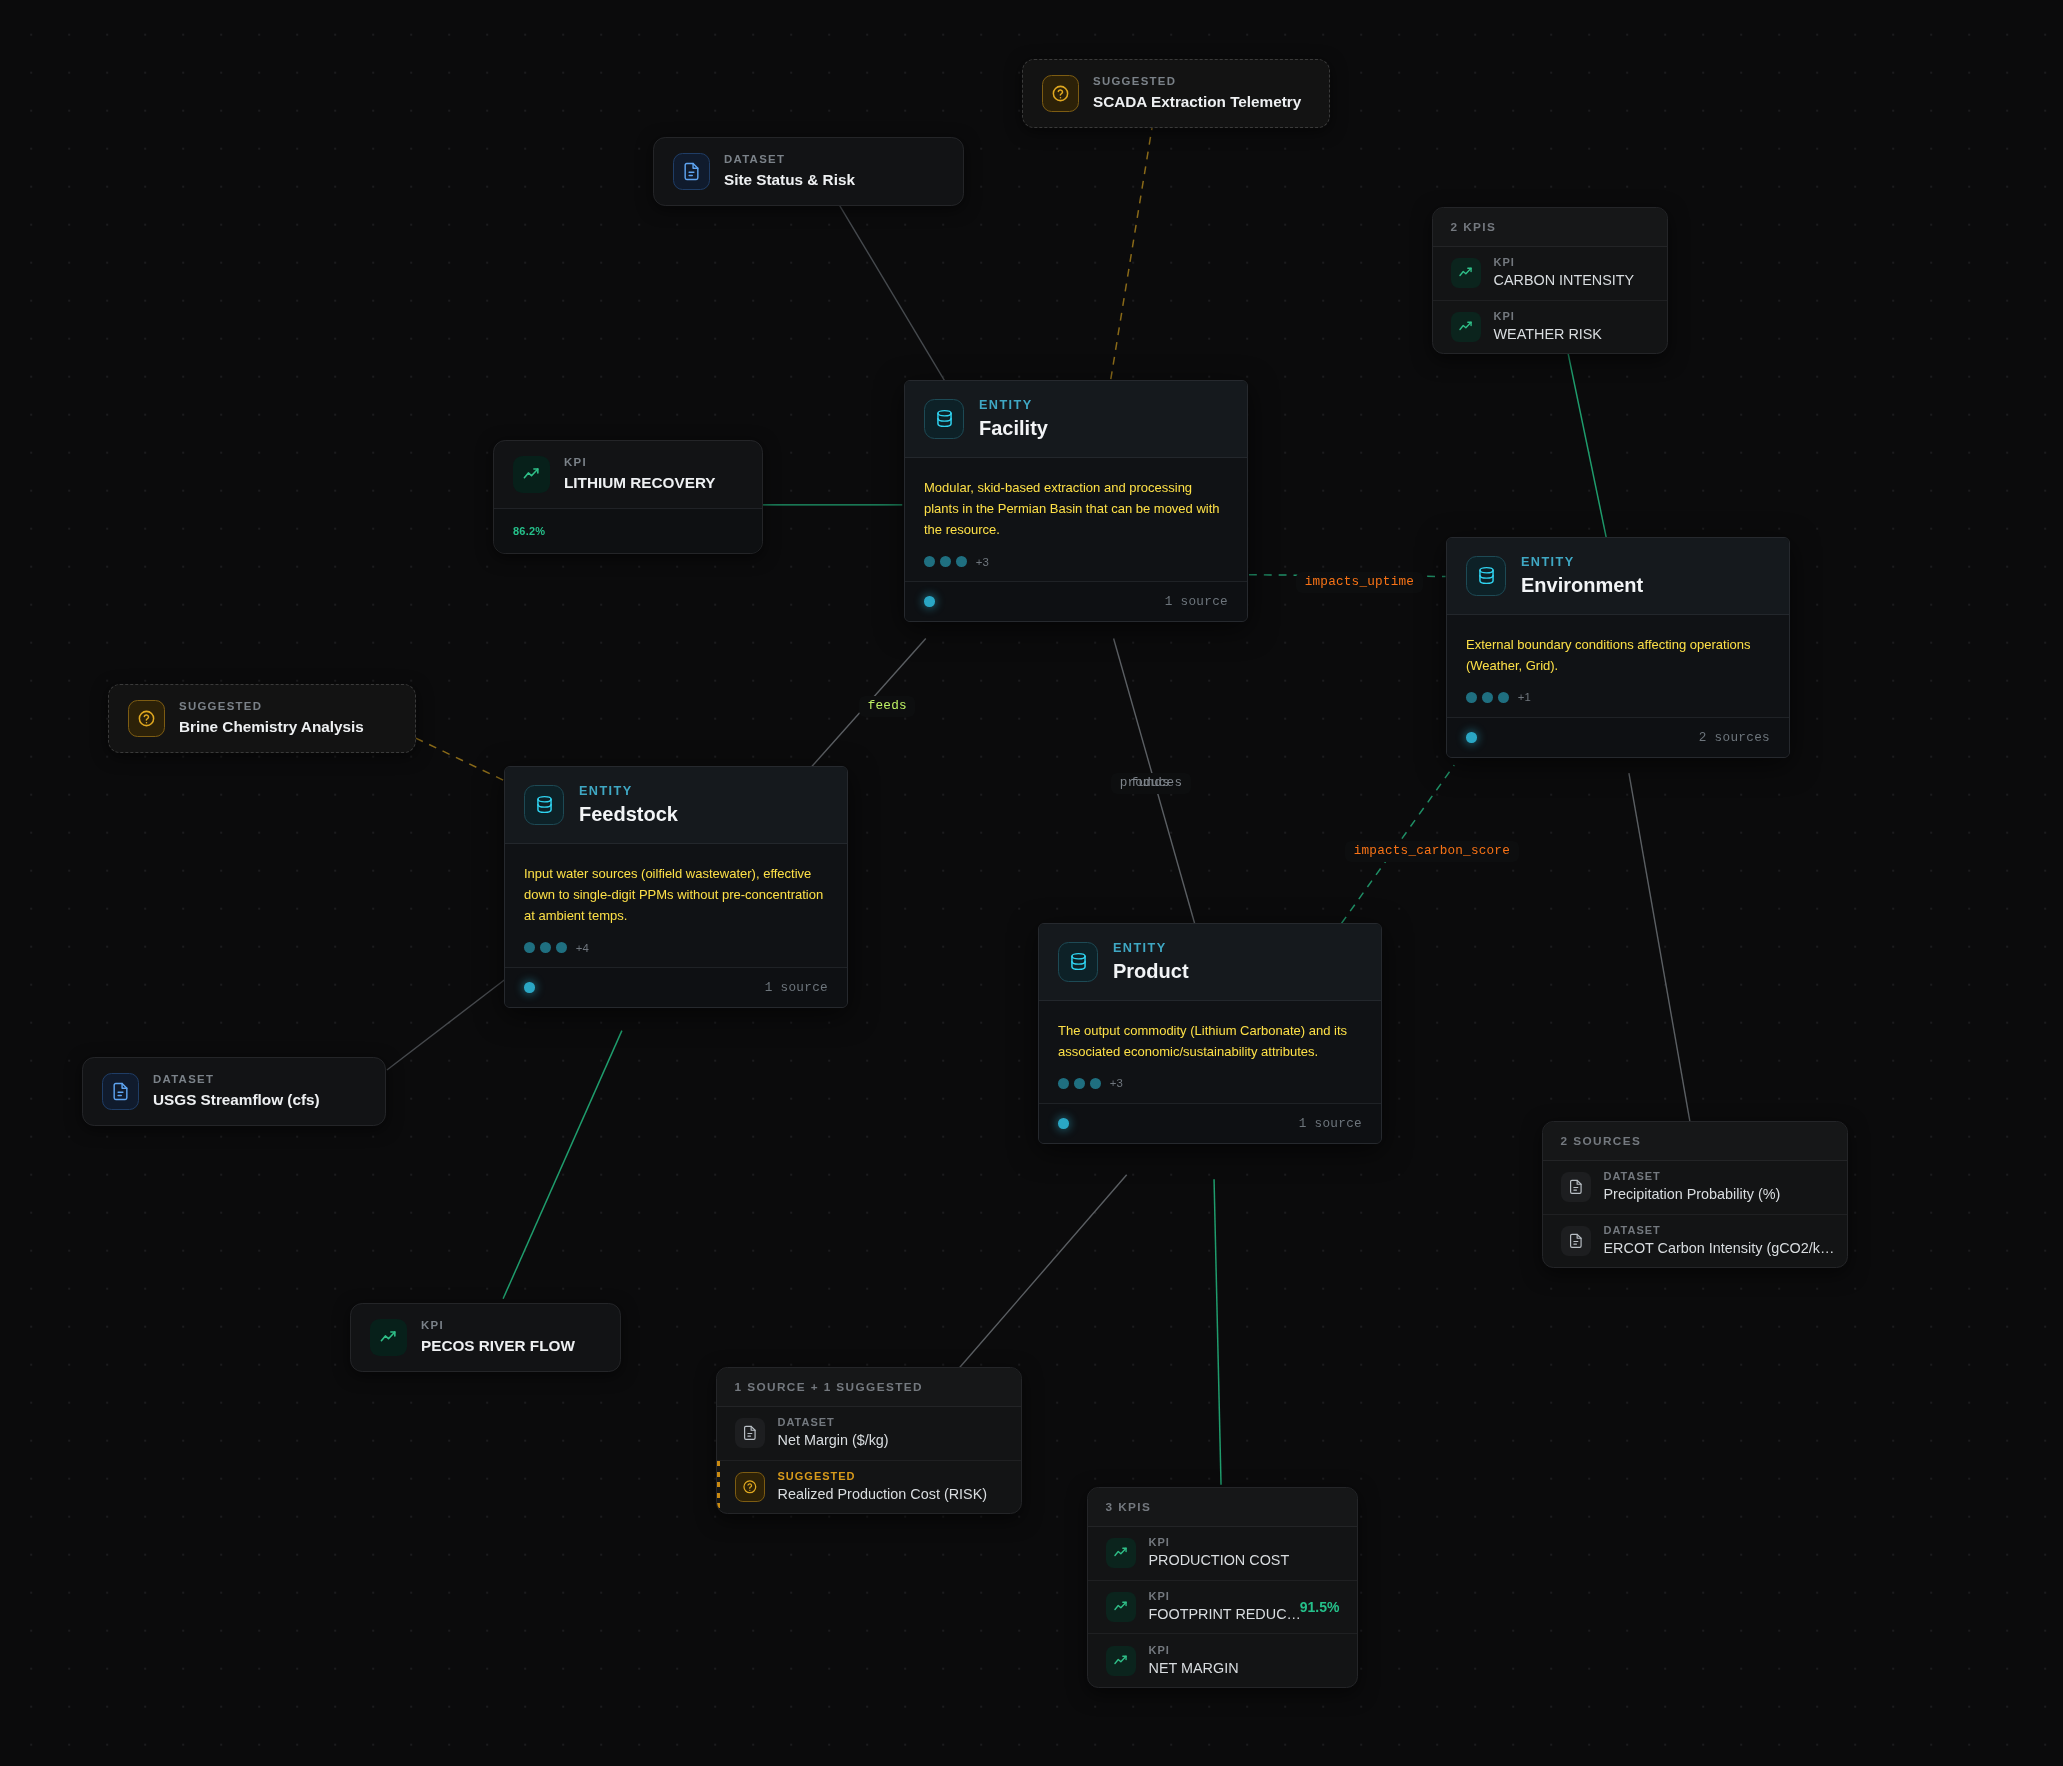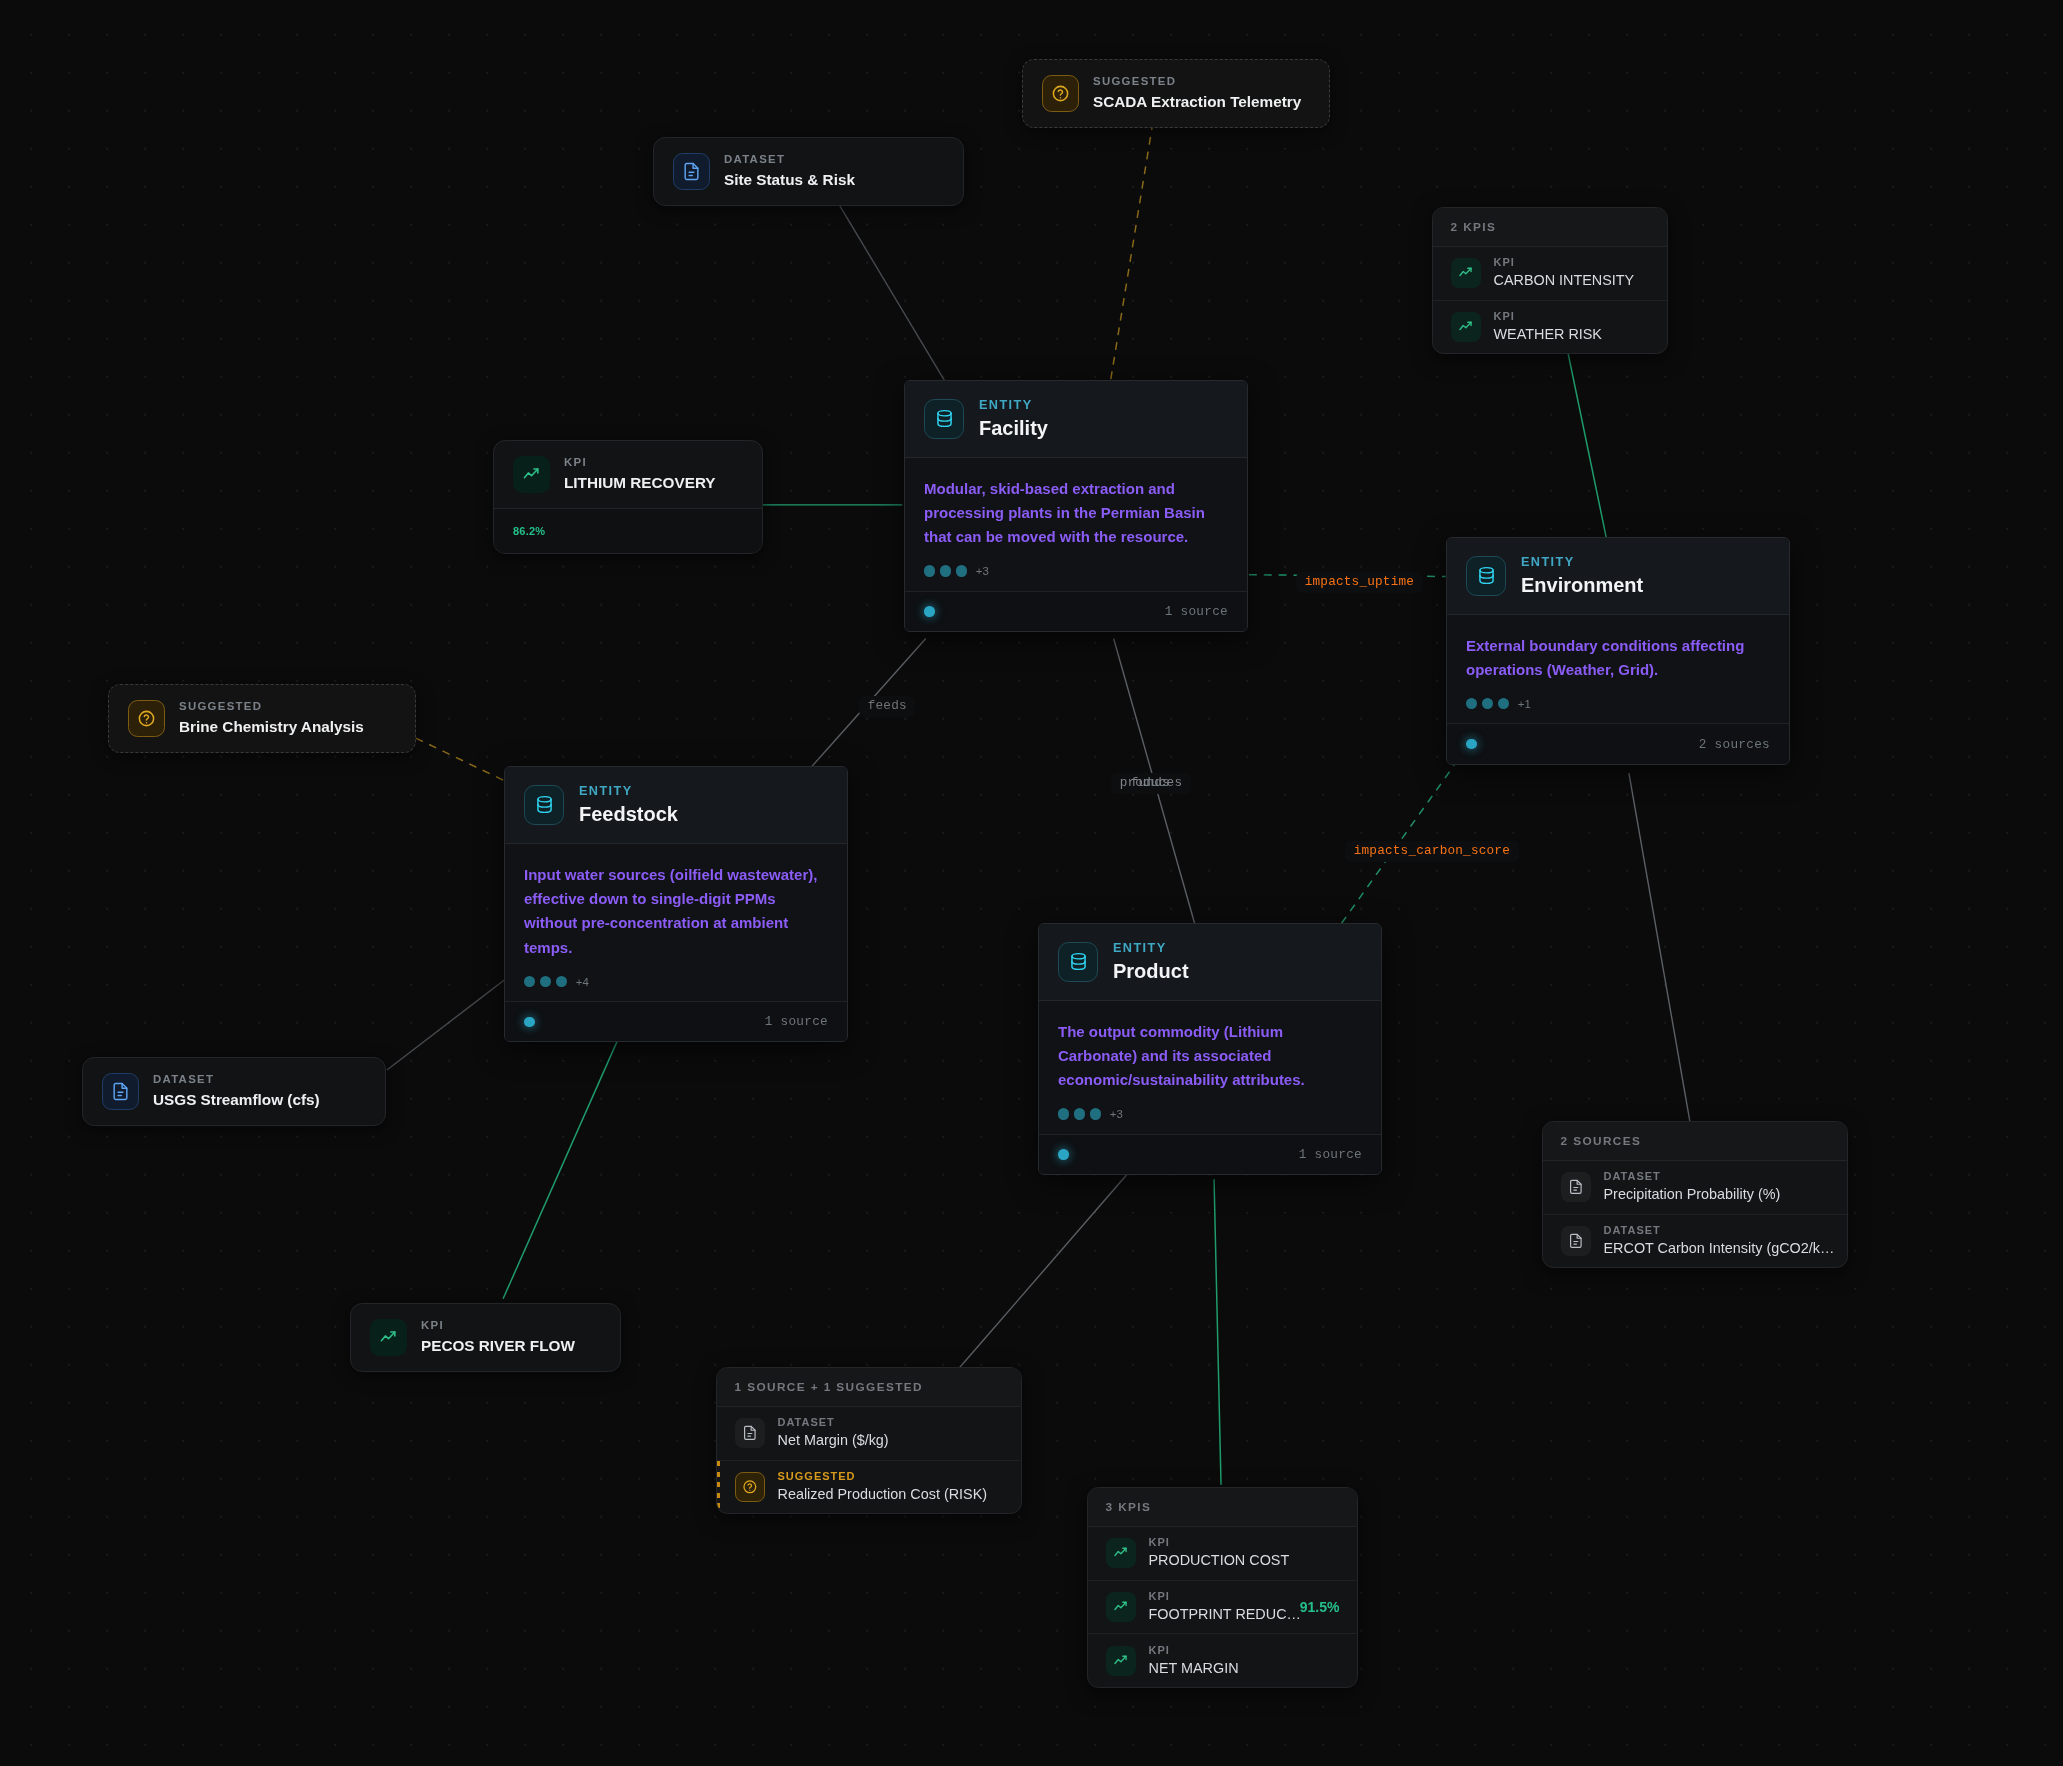--- a/index.html
+++ b/index.html
@@ -77,24 +77,23 @@
     font-size: 20px;
     font-weight: 700;
     color: #f2f4f6;
     line-height: 1.1;
   }
   .entity-body {
     padding: 19px 19px 14px 19px;
     background: #101215;
   }
   .entity-desc {
-    font-size: 15px;
+    font-size: 13px;
     line-height: 1.62;
-    color: #8b5cf6;
-    font-weight: bold;
+    color: #fde047;
   }
   .dots {
     display: flex;
     align-items: flex-end;
     gap: 4.4px;
     margin-top: 15.7px;
   }
   .dots i {
     width: 11.4px; height: 11.4px;
     border-radius: 50%;
@@ -254,21 +253,21 @@
     font-family: "Liberation Mono", monospace;
     font-size: 12.7px;
     letter-spacing: 0.2px;
     padding: 4.4px 8.7px;
     border-radius: 6.1px;
     background: #0d0e0f;
     white-space: nowrap;
     line-height: 1;
   }
   .elabel.green { color: #f97316; }
-  .elabel.gray  { color: #737373; }
+  .elabel.gray  { color: #bef264; }
   .elabel.dim   { color: #7e848b; }
 </style>
 </head>
 <body>
 
 <div id="canvas">
 
   <svg id="edges" viewBox="0 0 2362 2023">
 
     <path d="M 960 233 L 1090 450" stroke="#5a5f64" stroke-width="1.6" fill="none" opacity=".75"></path>

